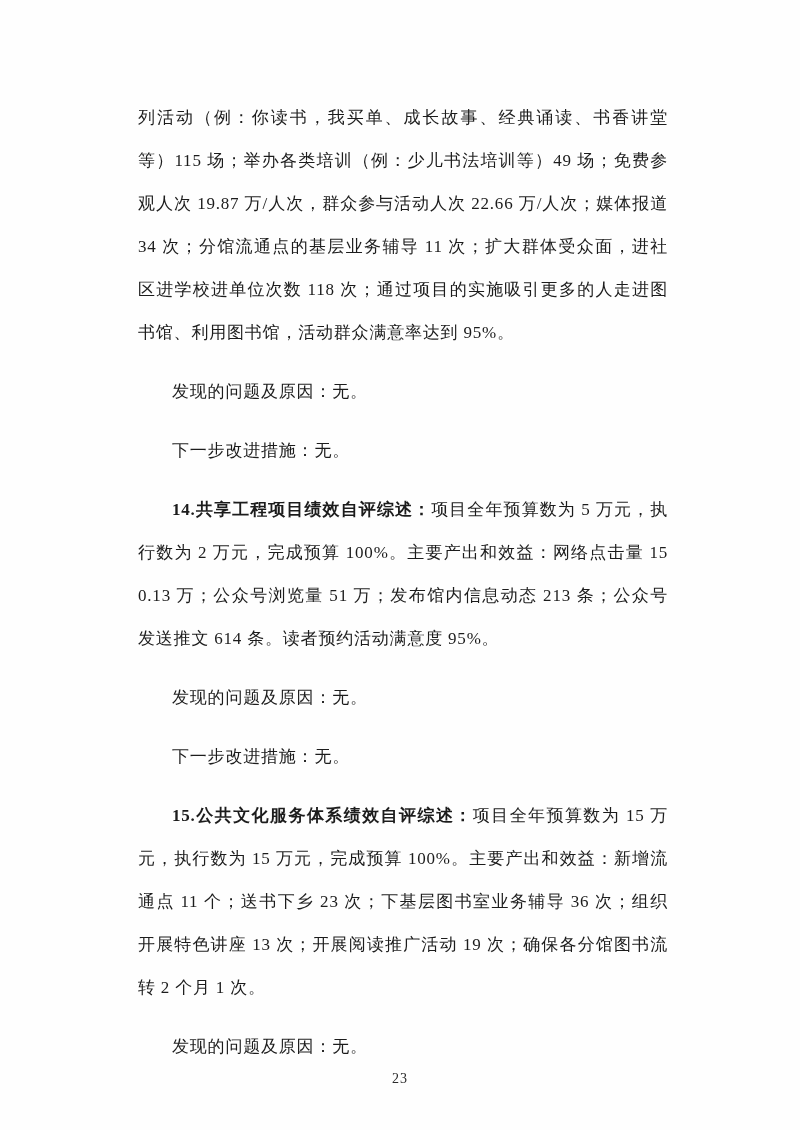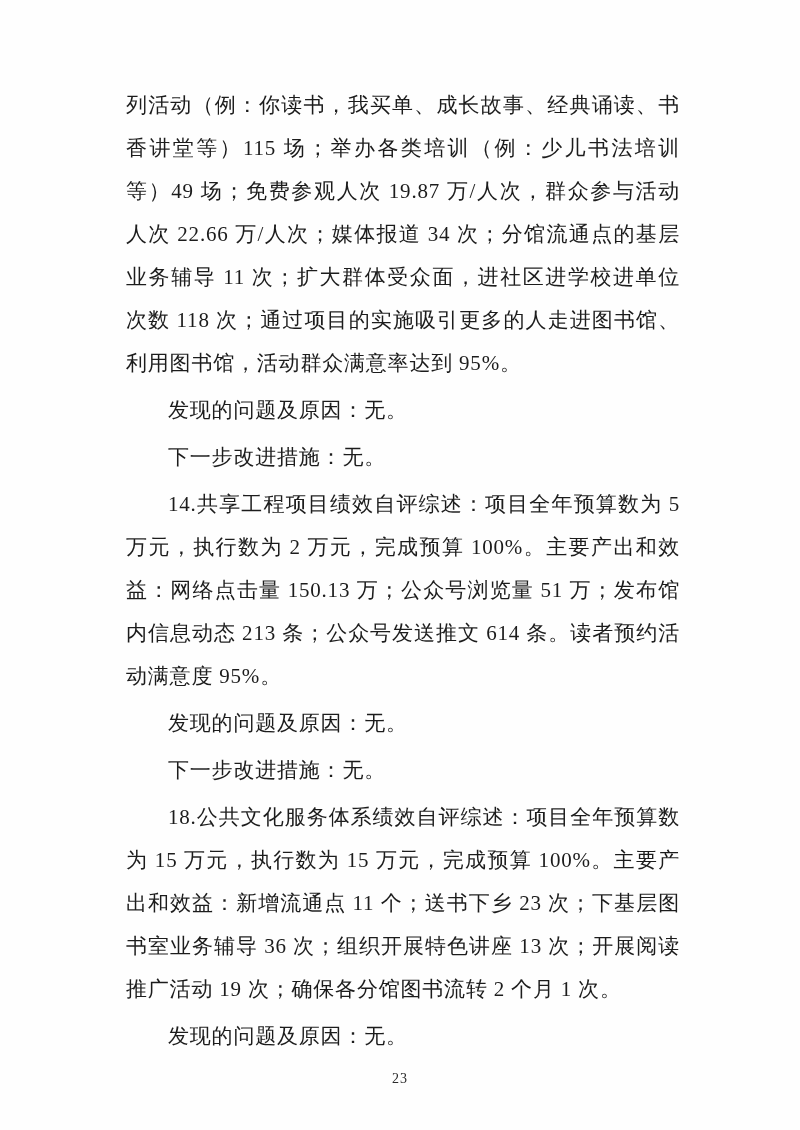--- a/index.html
+++ b/index.html
@@ -17,32 +17,32 @@
     font-family: "Liberation Serif", "DejaVu Serif", serif;
     color: #1c1c1c;
   }
   .content {
     position: absolute;
     left: 122px;
     top: 80px;
     width: 562px;
   }
   .para {
-    margin: 4px;
-    font-size: 21px;
+    margin: 16px;
+    font-size: 17px;
     line-height: 43px;
     text-align: justify;
     letter-spacing: 0.8px;
     word-break: break-all;
   }
   .para.indent {
     text-indent: 2em;
   }
   .lead {
-    font-weight: normal;
+    font-weight: bold;
   }
   .footer {
     position: absolute;
     left: 0;
     top: 1043px;
     width: 100%;
     text-align: center;
     font-size: 14px;
     color: #2a2a2a;
     letter-spacing: 1px;
@@ -60,20 +60,20 @@
     <p class="para indent">发现的问题及原因：无。</p>
 
     <p class="para indent">下一步改进措施：无。</p>
 
     <p class="para indent"><span class="lead">14.共享工程项目绩效自评综述：</span><span>项目全年预算数为 5 万元，执行数为 2 万元，完成预算 100%。主要产出和效益：网络点击量 150.13 万；公众号浏览量 51 万；发布馆内信息动态 213 条；公众号发送推文 614 条。读者预约活动满意度 95%。</span></p>
 
     <p class="para indent">发现的问题及原因：无。</p>
 
     <p class="para indent">下一步改进措施：无。</p>
 
-    <p class="para indent"><span class="lead">18.公共文化服务体系绩效自评综述：</span><span>项目全年预算数为 15 万元，执行数为 15 万元，完成预算 100%。主要产出和效益：新增流通点 11 个；送书下乡 23 次；下基层图书室业务辅导 36 次；组织开展特色讲座 13 次；开展阅读推广活动 19 次；确保各分馆图书流转 2 个月 1 次。</span></p>
+    <p class="para indent"><span class="lead">15.公共文化服务体系绩效自评综述：</span><span>项目全年预算数为 15 万元，执行数为 15 万元，完成预算 100%。主要产出和效益：新增流通点 11 个；送书下乡 23 次；下基层图书室业务辅导 36 次；组织开展特色讲座 13 次；开展阅读推广活动 19 次；确保各分馆图书流转 2 个月 1 次。</span></p>
 
     <p class="para indent">发现的问题及原因：无。</p>
 
   </div>
 
   <div class="footer">23</div>
 </div>
 
 </body></html>

